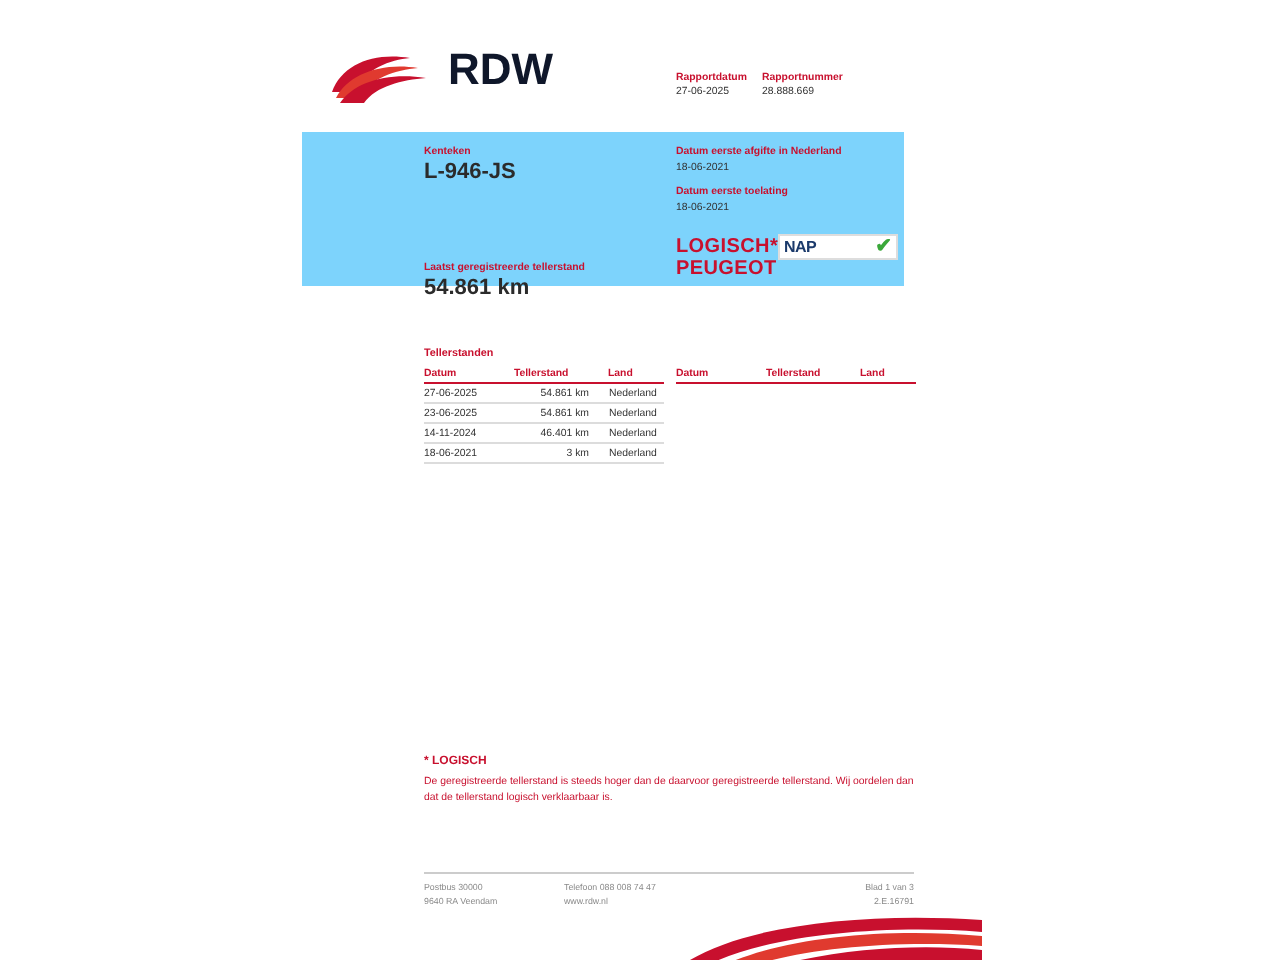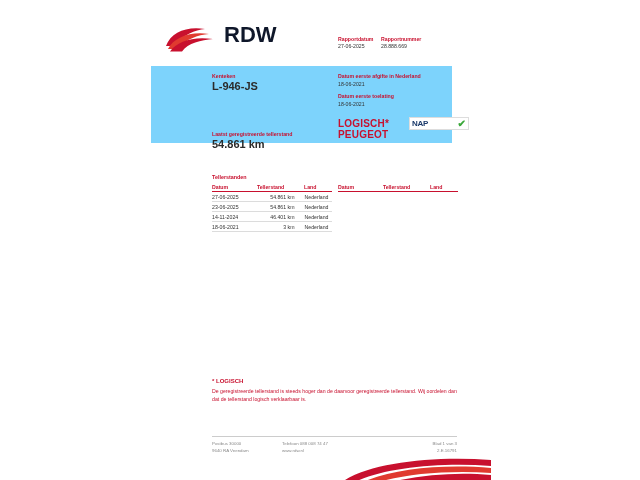--- a/index.html
+++ b/index.html
@@ -115,21 +115,21 @@
   }
   .verdict-line {
     font-size: 10px;
     font-weight: bold;
     color: #c8102e;
     line-height: 11px;
     letter-spacing: 0.2px;
   }
   .nap-badge {
     position: absolute;
-    left: 258px;
+    left: 238px;
     top: 51px;
     width: 60px;
     height: 13px;
     background: #ffffff;
     border: 1px solid #dddddd;
     display: flex;
     align-items: center;
     padding: 0 2px;
     box-sizing: border-box;
   }

